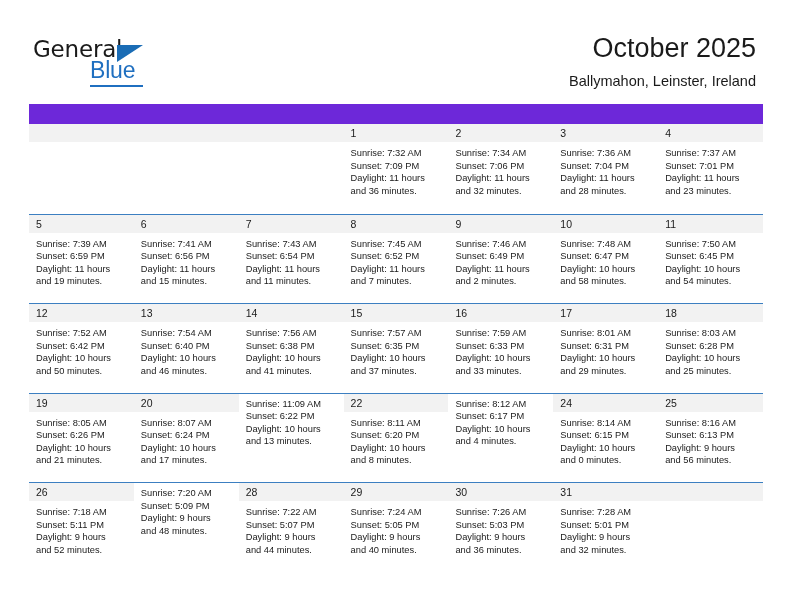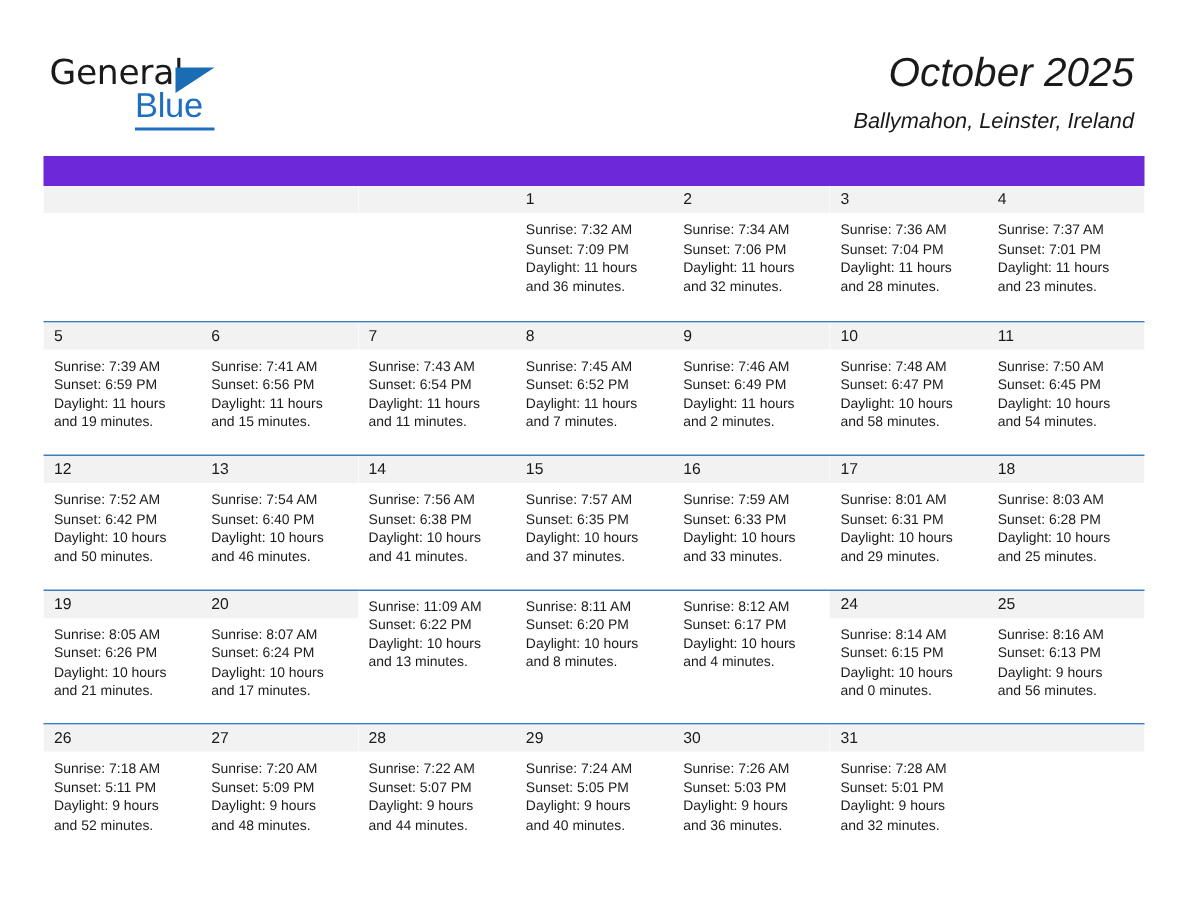--- a/index.html
+++ b/index.html
@@ -70,21 +70,20 @@
     width: 53px;
     height: 2px;
     background: #1f6fc0;
   }
 
   .title-block {
     position: absolute;
     right: 36px;
     top: 32px;
     text-align: right;
-    font-style: italic;
   }
   .cal-title {
     font-size: 27px;
     color: #1a1a1a;
     line-height: 32px;
     white-space: nowrap;
   }
   .cal-subtitle {
     font-size: 14.5px;
     color: #1a1a1a;
@@ -431,20 +430,23 @@
           </div>
           <div class="day-cell">
             <div class="day-info">
               <div>Sunrise: 11:09 AM</div>
               <div>Sunset: 6:22 PM</div>
               <div>Daylight: 10 hours</div>
               <div>and 13 minutes.</div>
             </div>
           </div>
           <div class="day-cell">
+            <div class="day-band">
+              <div class="day-num">22</div>
+            </div>
             <div class="day-info">
               <div>Sunrise: 8:11 AM</div>
               <div>Sunset: 6:20 PM</div>
               <div>Daylight: 10 hours</div>
               <div>and 8 minutes.</div>
             </div>
           </div>
           <div class="day-cell">
             <div class="day-info">
               <div>Sunrise: 8:12 AM</div>
@@ -482,23 +484,20 @@
               <div class="day-num">26</div>
             </div>
             <div class="day-info">
               <div>Sunrise: 7:18 AM</div>
               <div>Sunset: 5:11 PM</div>
               <div>Daylight: 9 hours</div>
               <div>and 52 minutes.</div>
             </div>
           </div>
           <div class="day-cell">
-            <div class="day-band">
-              <div class="day-num">27</div>
-            </div>
             <div class="day-info">
               <div>Sunrise: 7:20 AM</div>
               <div>Sunset: 5:09 PM</div>
               <div>Daylight: 9 hours</div>
               <div>and 48 minutes.</div>
             </div>
           </div>
           <div class="day-cell">
             <div class="day-band">
               <div class="day-num">28</div>

